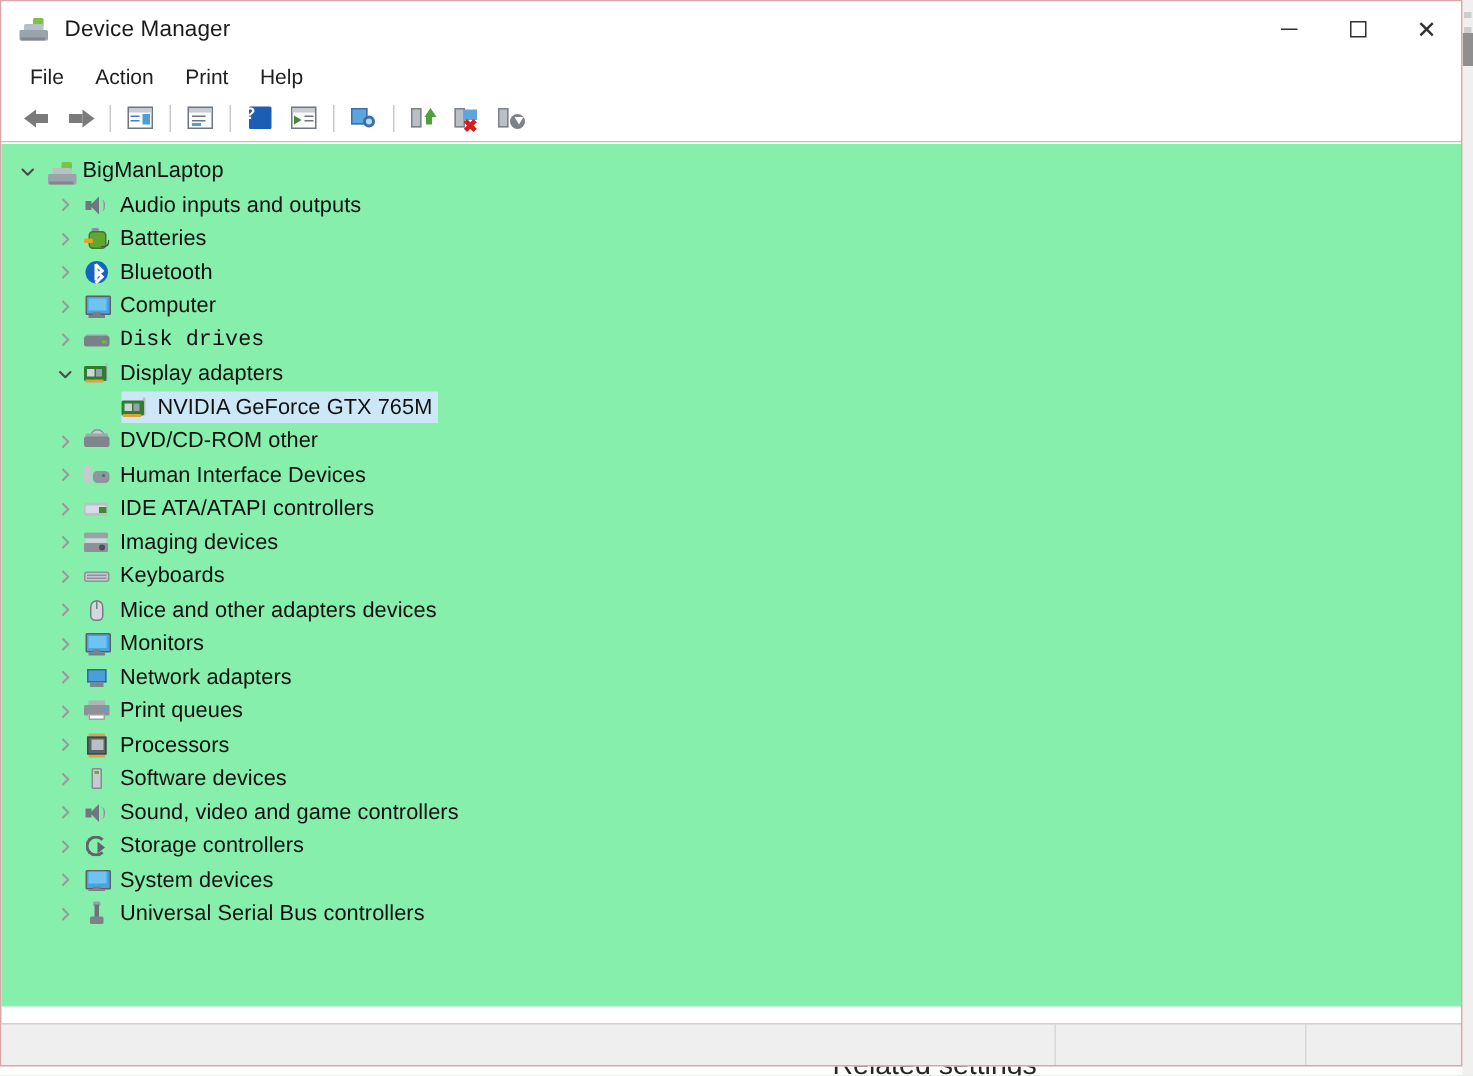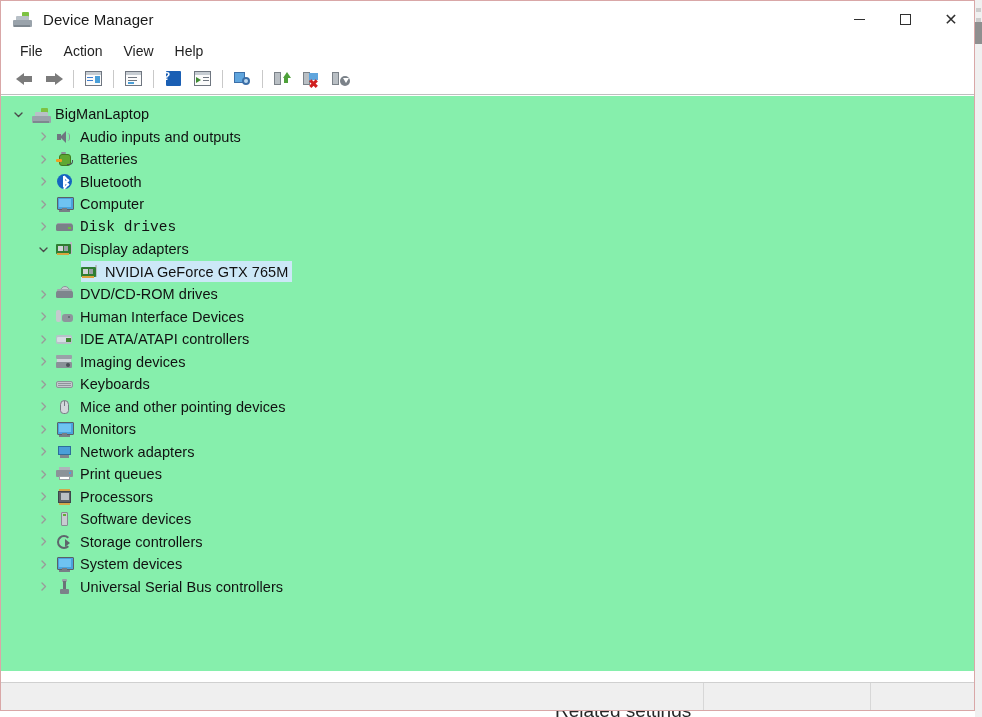--- a/index.html
+++ b/index.html
@@ -263,21 +263,21 @@
           </div>
         <div class="win-btn close">
             <span class="glyph-close">✕</span>
           </div>
       </div>
     </div>
 
     <div class="menubar">
       <div class="menu-item">File</div>
       <div class="menu-item">Action</div>
-      <div class="menu-item">View</div>
+      <div class="menu-item">Print</div>
       <div class="menu-item">Help</div>
     </div>
 
     <div class="toolbar">
       <div class="tb-btn">
         <span class="tbi">
             <i class="arrow-l"></i>
             <i class="arrow-lb"></i>
           </span>
       </div>
@@ -520,21 +520,21 @@
             </span>
             <span class="sel" style="margin-left: 6px;">
               <span class="node-icon">
                 <div class="ic ic-dvd">
                   <i class="disc"></i>
                   <i class="hole"></i>
                   <i class="top"></i>
                   <i class="body"></i>
                 </div>
               </span>
-              <span class="node-label">DVD/CD-ROM drives</span>
+              <span class="node-label">DVD/CD-ROM other</span>
             </span>
           </div>
         </div>
         <div class="node level1">
           <div class="nodeinner">
             <span class="chev">
               <svg width="11" height="11" viewBox="0 0 11 11">
                 <path d="M4 2 L7.5 5.5 L4 9" fill="none" stroke="#9a9a9a" stroke-width="1.4" stroke-linecap="round" stroke-linejoin="round"></path>
               </svg>
             </span>
@@ -615,21 +615,21 @@
                 <path d="M4 2 L7.5 5.5 L4 9" fill="none" stroke="#9a9a9a" stroke-width="1.4" stroke-linecap="round" stroke-linejoin="round"></path>
               </svg>
             </span>
             <span class="sel" style="margin-left: 6px;">
               <span class="node-icon">
                 <div class="ic ic-mouse">
                   <i class="body"></i>
                   <i class="split"></i>
                 </div>
               </span>
-              <span class="node-label">Mice and other pointing devices</span>
+              <span class="node-label">Mice and other adapters devices</span>
             </span>
           </div>
         </div>
         <div class="node level1">
           <div class="nodeinner">
             <span class="chev">
               <svg width="11" height="11" viewBox="0 0 11 11">
                 <path d="M4 2 L7.5 5.5 L4 9" fill="none" stroke="#9a9a9a" stroke-width="1.4" stroke-linecap="round" stroke-linejoin="round"></path>
               </svg>
             </span>
@@ -724,20 +724,39 @@
         </div>
         <div class="node level1">
           <div class="nodeinner">
             <span class="chev">
               <svg width="11" height="11" viewBox="0 0 11 11">
                 <path d="M4 2 L7.5 5.5 L4 9" fill="none" stroke="#9a9a9a" stroke-width="1.4" stroke-linecap="round" stroke-linejoin="round"></path>
               </svg>
             </span>
             <span class="sel" style="margin-left: 6px;">
               <span class="node-icon">
+                <div class="ic ic-speaker">
+                  <i class="body"></i>
+                  <i class="cone"></i>
+                  <i class="w1"></i>
+                </div>
+              </span>
+              <span class="node-label">Sound, video and game controllers</span>
+            </span>
+          </div>
+        </div>
+        <div class="node level1">
+          <div class="nodeinner">
+            <span class="chev">
+              <svg width="11" height="11" viewBox="0 0 11 11">
+                <path d="M4 2 L7.5 5.5 L4 9" fill="none" stroke="#9a9a9a" stroke-width="1.4" stroke-linecap="round" stroke-linejoin="round"></path>
+              </svg>
+            </span>
+            <span class="sel" style="margin-left: 6px;">
+              <span class="node-icon">
                 <div class="ic ic-stor">
                   <i class="c"></i>
                   <i class="arrow"></i>
                 </div>
               </span>
               <span class="node-label">Storage controllers</span>
             </span>
           </div>
         </div>
         <div class="node level1">

